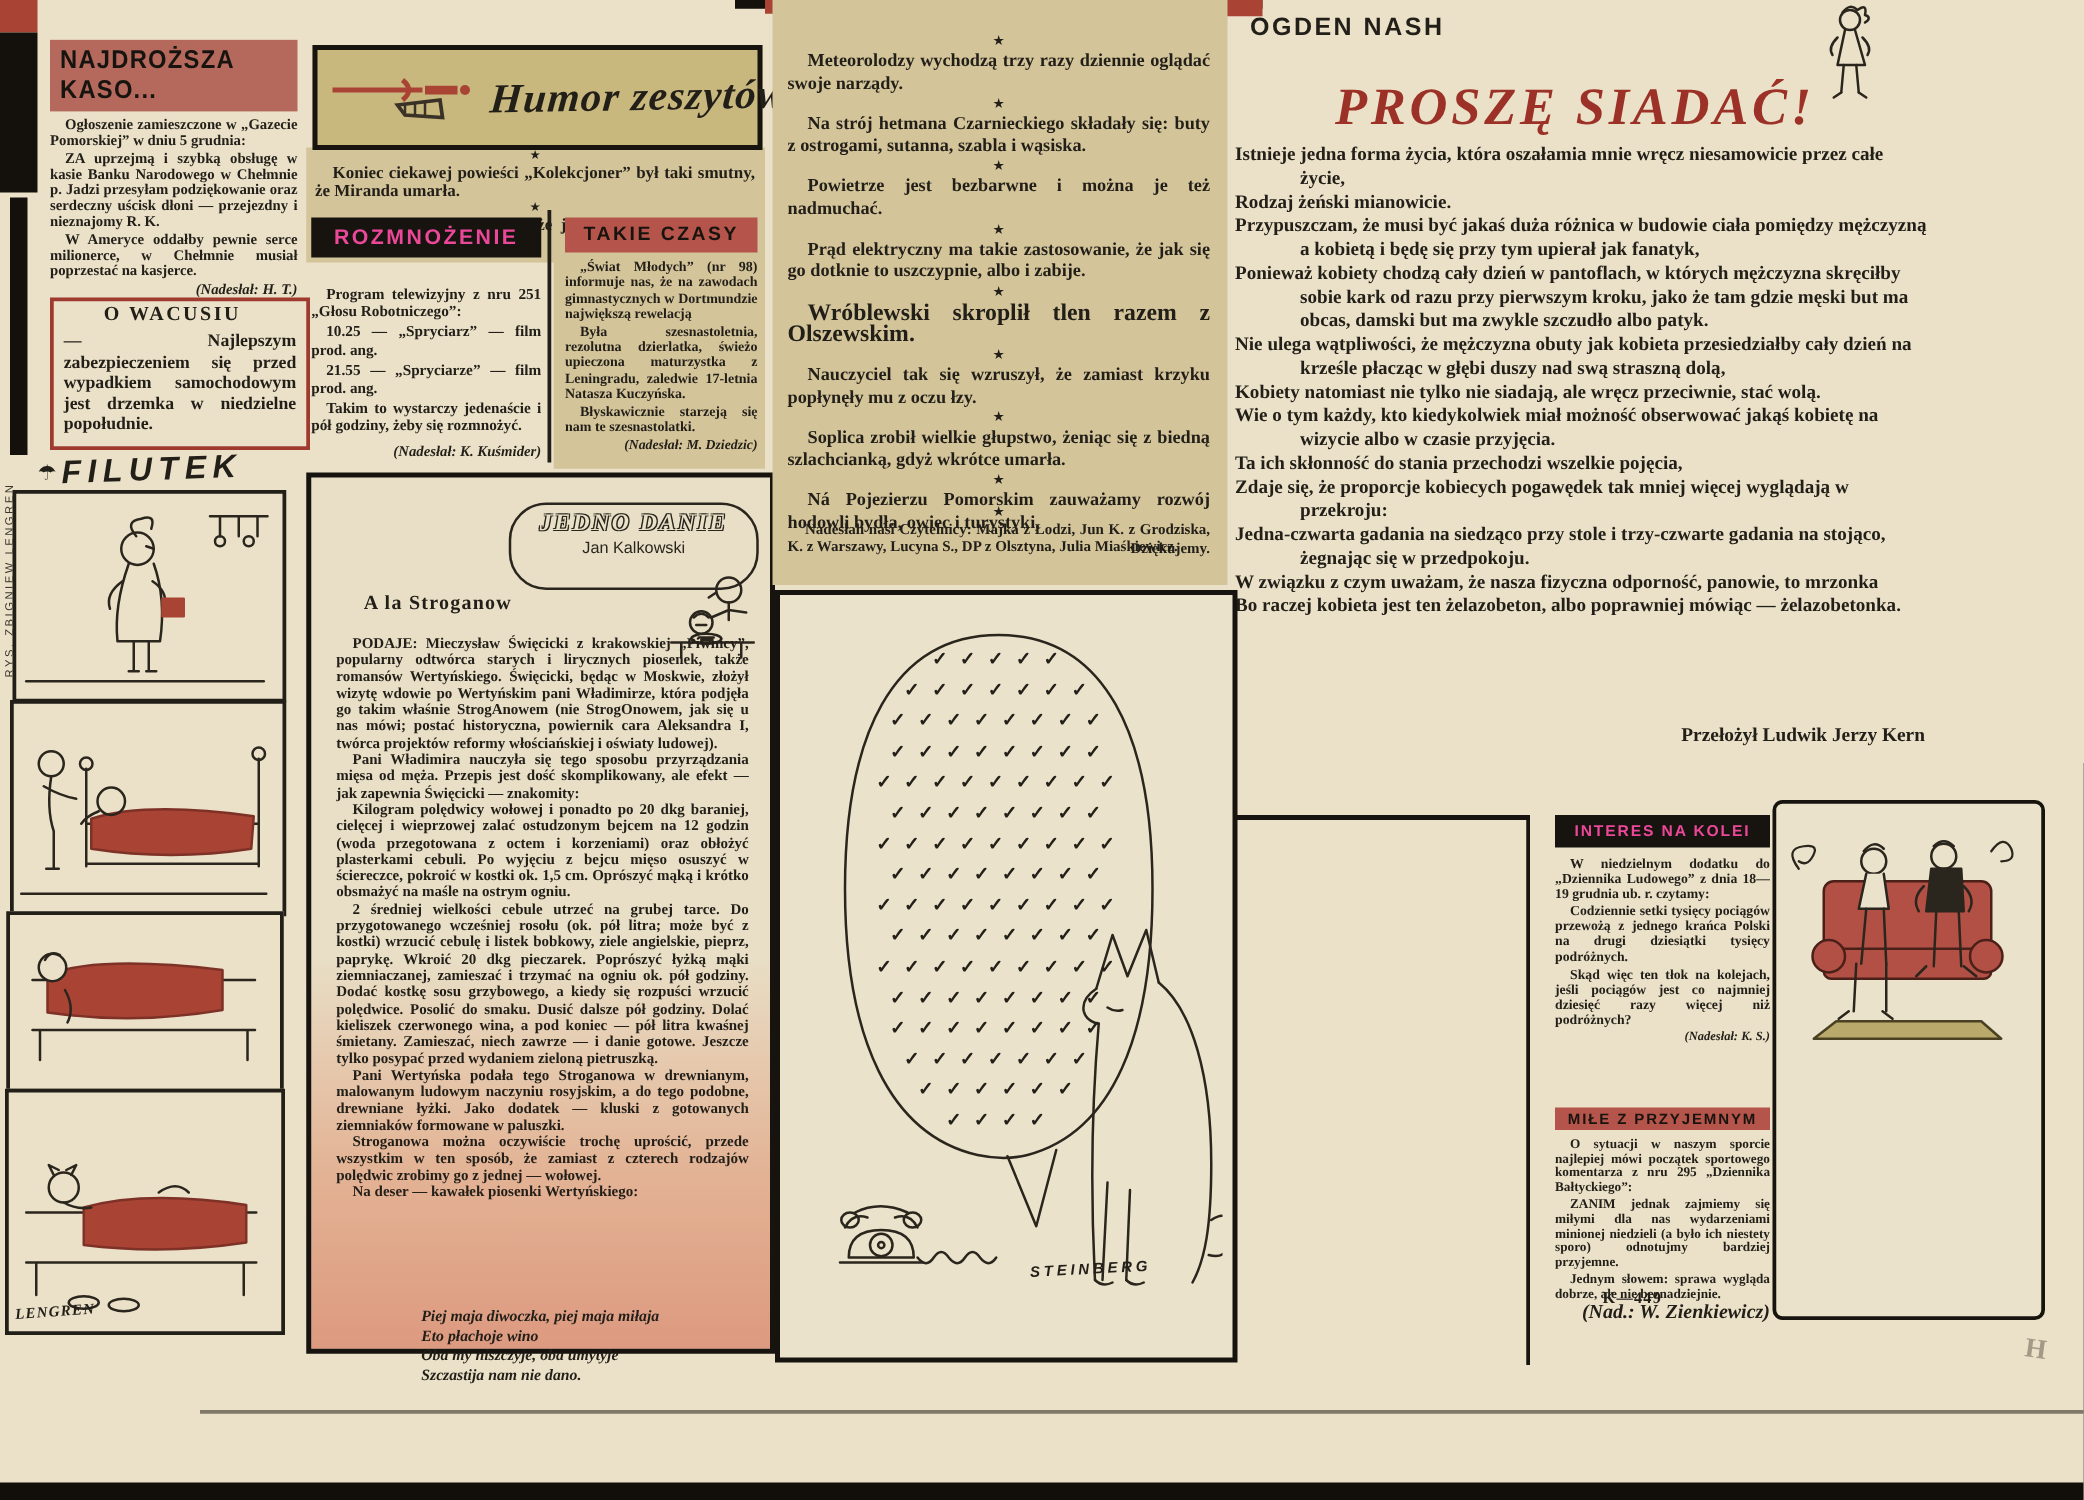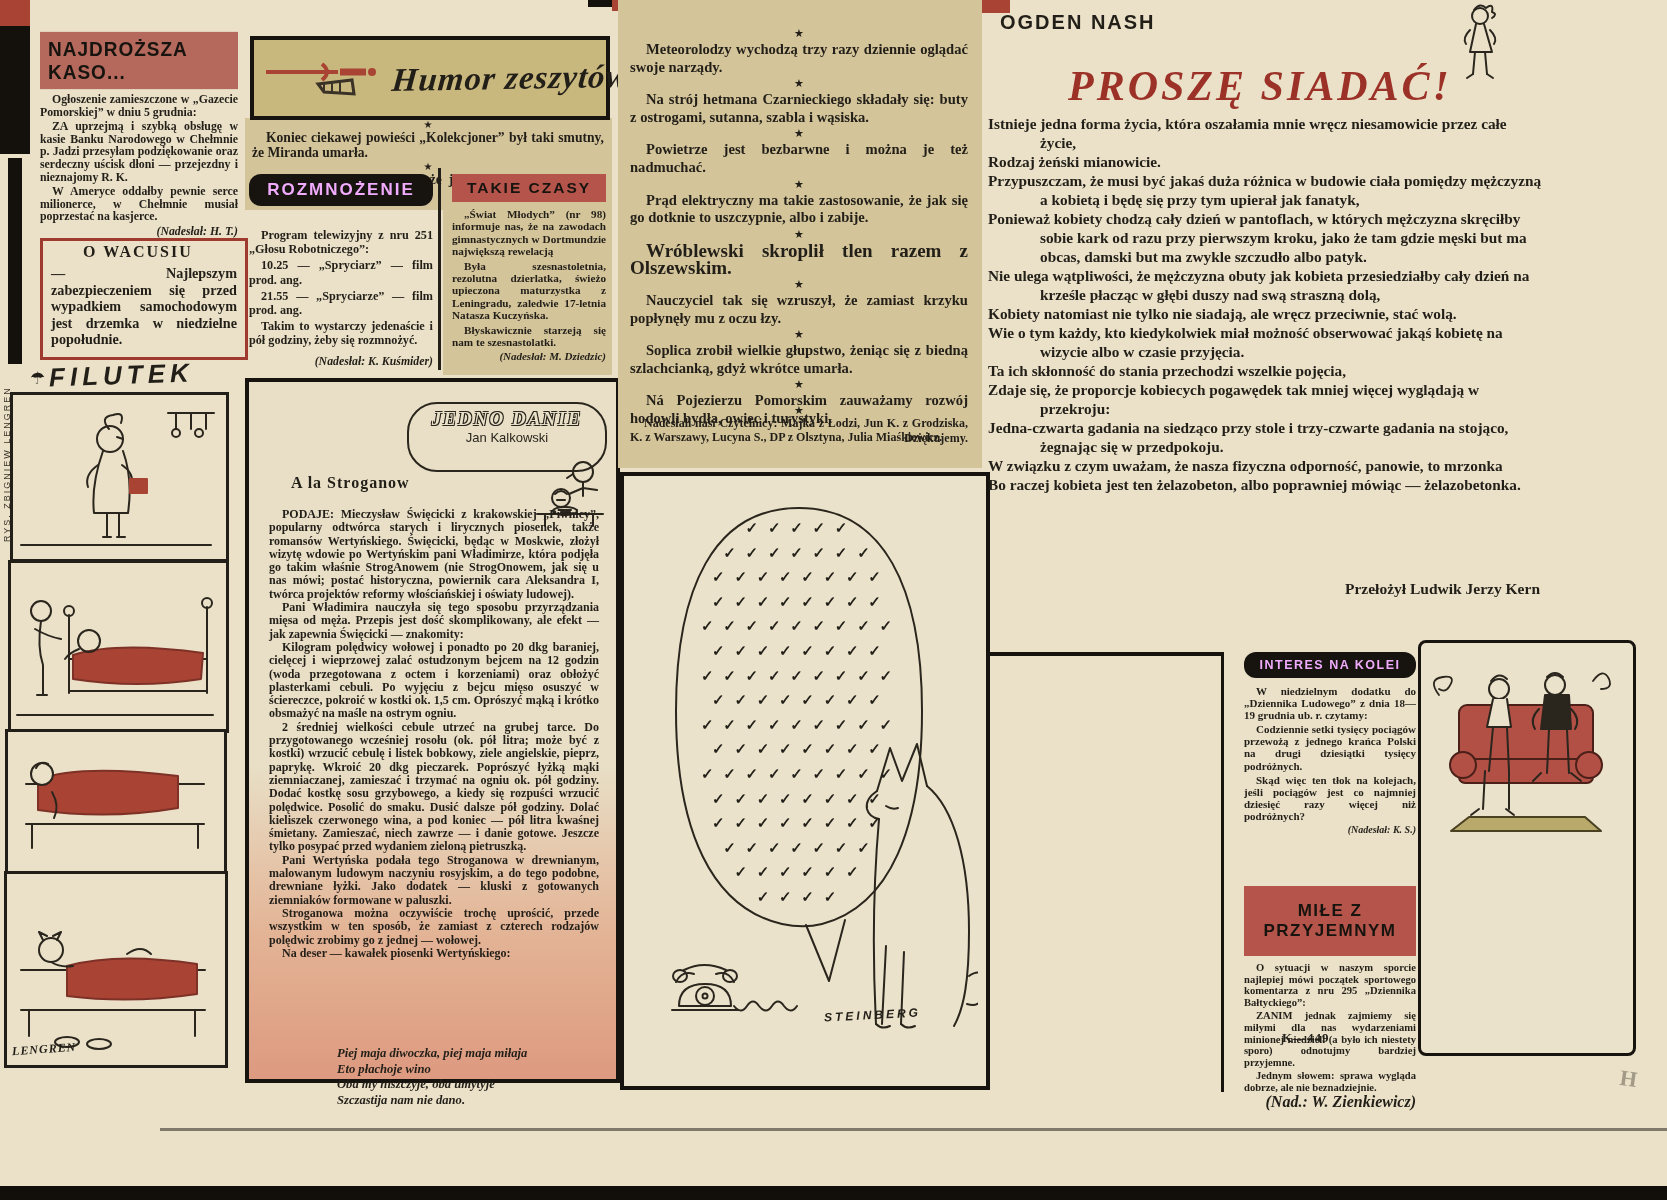--- a/index.html
+++ b/index.html
@@ -9,22 +9,22 @@
   .serif{font-family:"Liberation Serif",serif;}
   .sans{font-family:"Liberation Sans",sans-serif;}
   .just{text-align:justify;}
   .bold{font-weight:bold;}
   .ital{font-style:italic;}
   .small-body{font-weight:bold;}
   p{margin:0 0 2px 0;}
   .indent p, p.ind{text-indent:12px;}
   .credit{font-style:italic;font-weight:bold;text-align:right;}
   .star{text-align:center;font-size:11px;line-height:14px;color:#221e18;}
-  .hdr-black{background:#17140f;color:#f0abfc;font-family:"Liberation Sans",sans-serif;
-             font-weight:bold;text-align:center;border-radius:12px;}
+  .hdr-black{background:#17140f;color:#ec4899;font-family:"Liberation Sans",sans-serif;
+             font-weight:bold;text-align:center;}
   .hdr-red{background:#b5544a;color:#17140f;font-family:"Liberation Sans",sans-serif;
            font-weight:bold;text-align:center;}
   .tanbg{background:#d3c49a;}
   .poem-line{padding-left:52px;text-indent:-52px;}
   svg{display:block;}
   .doodle{stroke:#2a251d;stroke-width:2;fill:none;stroke-linecap:round;stroke-linejoin:round;}
 </style>
 </head>
 <body>
 
@@ -348,21 +348,21 @@
     <div class="hdr-black" style="font-size:12.5px;letter-spacing:1.5px;padding:6px 0;">INTERES NA KOLEI</div>
     <div class="just small-body indent" style="font-size:11px;line-height:12.1px;margin-top:7px;height:198px;overflow:hidden;">
       <p>W niedzielnym dodatku do „Dziennika Ludowego” z dnia 18—19 grudnia ub. r. czytamy:</p>
       <p>Codziennie setki tysięcy pociągów przewożą z jednego krańca Polski na drugi dziesiątki tysięcy podróżnych.</p>
       <p>Skąd więc ten tłok na kolejach, jeśli pociągów jest co najmniej dziesięć razy więcej niż podróżnych?</p>
       <div class="credit" style="font-size:10px;font-style:italic;">(Nadesłał: K. S.)</div>
     </div>
   </div>
 
   <div class="abs" style="left:1244px;top:886px;width:172px;">
-    <div class="hdr-red" style="font-size:17px;letter-spacing:1.5px;padding:15px 0;">MIŁE Z PRZYJEMNYM</div>
+    <div class="hdr-red" style="font-size:12px;letter-spacing:1.5px;padding:2px 0;">MIŁE Z PRZYJEMNYM</div>
     <div class="just small-body indent" style="font-size:10.6px;line-height:11.6px;margin-top:6px;height:178px;overflow:hidden;">
       <p>O sytuacji w naszym sporcie najlepiej mówi początek sportowego komentarza z nru 295 „Dziennika Bałtyckiego”:</p>
       <p>ZANIM jednak zajmiemy się miłymi dla nas wydarzeniami minionej niedzieli (a było ich niestety sporo) odnotujmy bardziej przyjemne.</p>
       <p>Jednym słowem: sprawa wygląda dobrze, ale nie beznadziejnie.</p>
       <div class="credit" style="font-size:16px;">(Nad.: W. Zienkiewicz)</div>
     </div>
   </div>
 
   <div class="abs serif bold" style="left:1282px;top:1030px;font-size:13px;letter-spacing:1px;">K—449</div>
 

